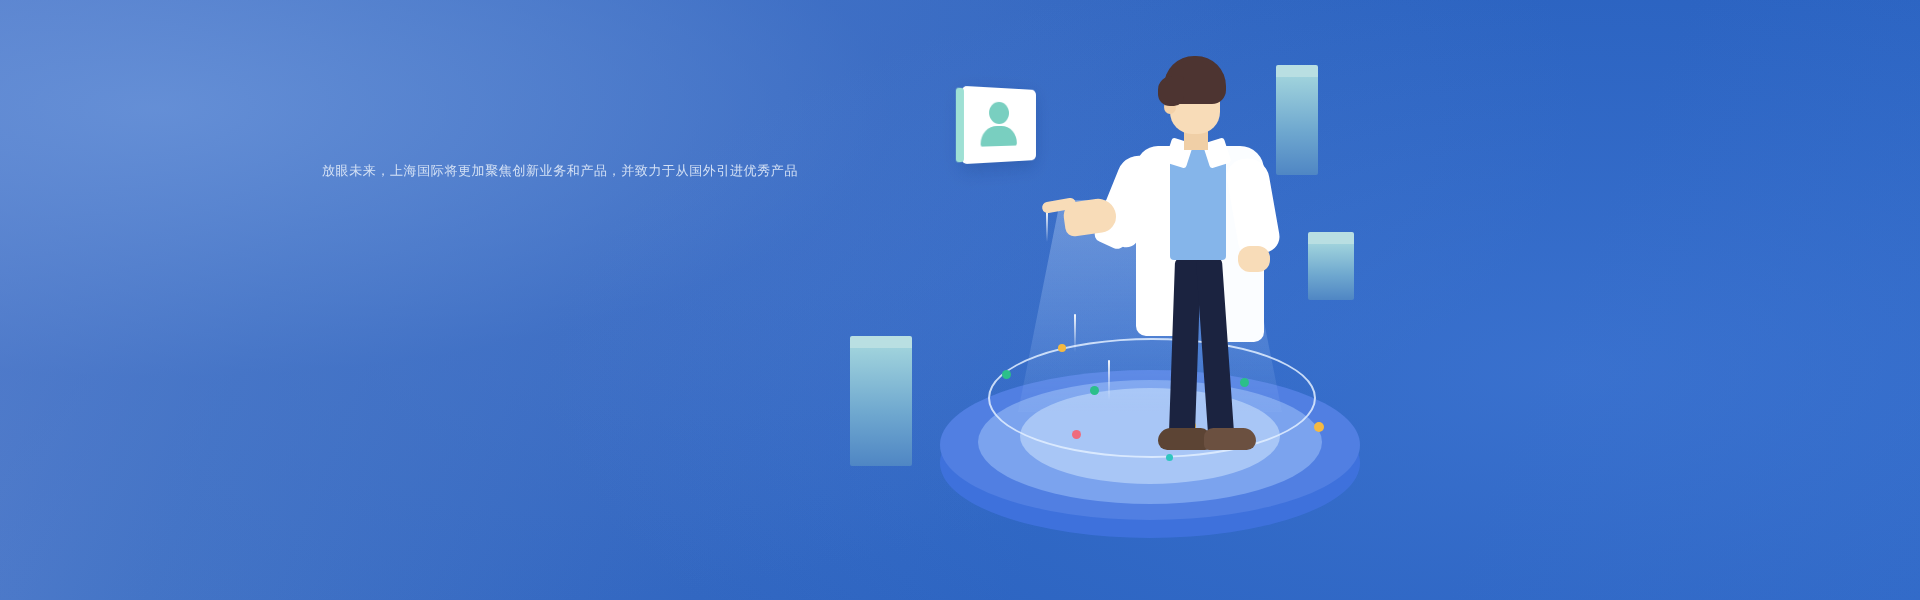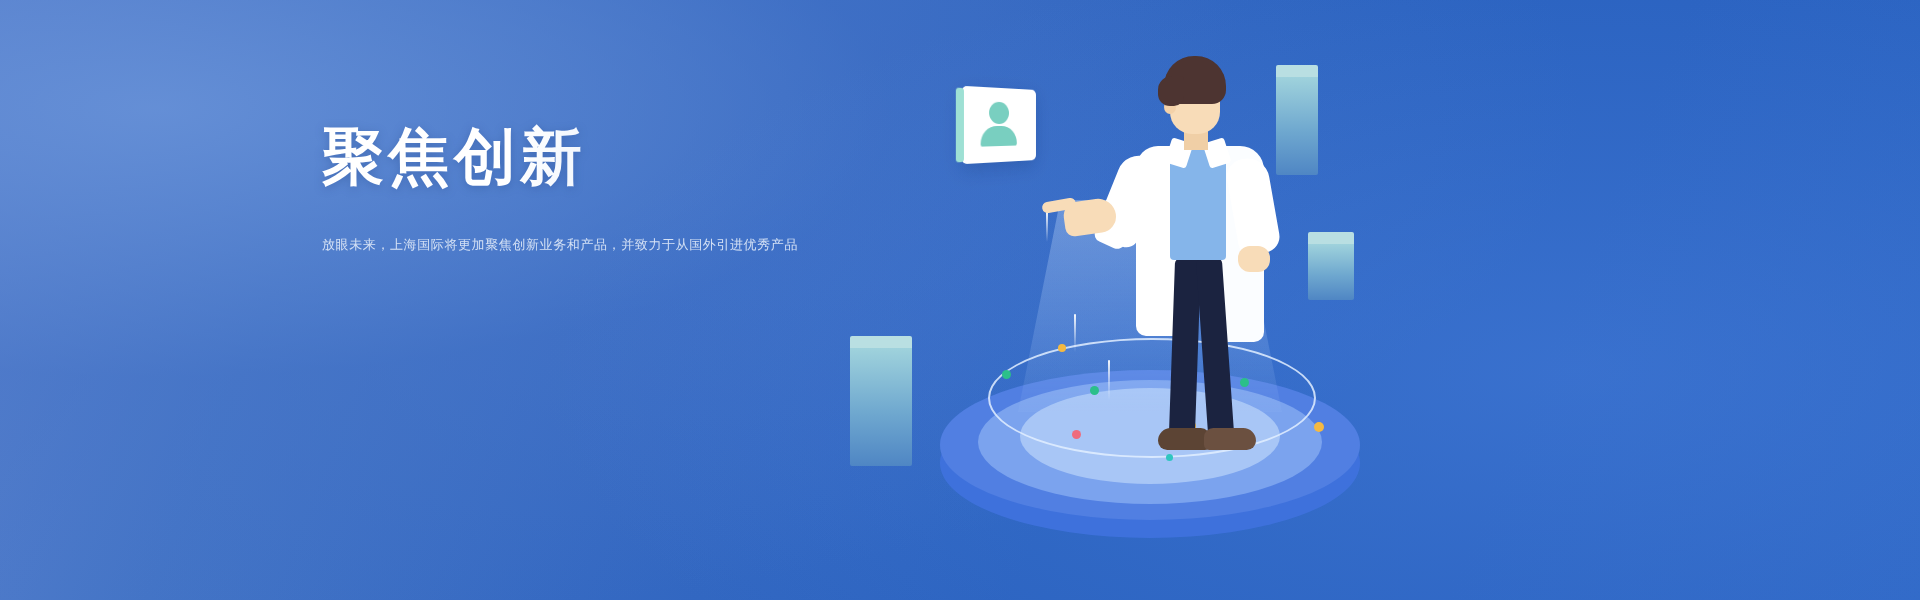--- a/index.html
+++ b/index.html
@@ -111,21 +111,20 @@
   .pantsR{position:absolute;left:122px;top:208px;width:26px;height:178px;background:#1b2340;border-radius:6px 6px 4px 4px;transform:rotate(-4deg);}
   .shoeL{position:absolute;left:78px;top:378px;width:52px;height:22px;background:#5c4434;border-radius:14px 10px 6px 10px;}
   .shoeR{position:absolute;left:124px;top:378px;width:52px;height:22px;background:#6b5040;border-radius:10px 14px 10px 6px;}
 </style>
 </head>
 <body>
 
 <div class="banner">
 
   <div class="copy">
-    <div class="headline l1">聚焦创新</div>
     <div class="subtitle">
       <div>放眼未来，上海国际将更加聚焦创新业务和产品，并致力于从国外引进优秀产品</div>
     </div>
   </div>
 
   <div class="art">
 
     <div class="bar bar-a">
       <div class="top"></div>
       <div class="body"></div>

